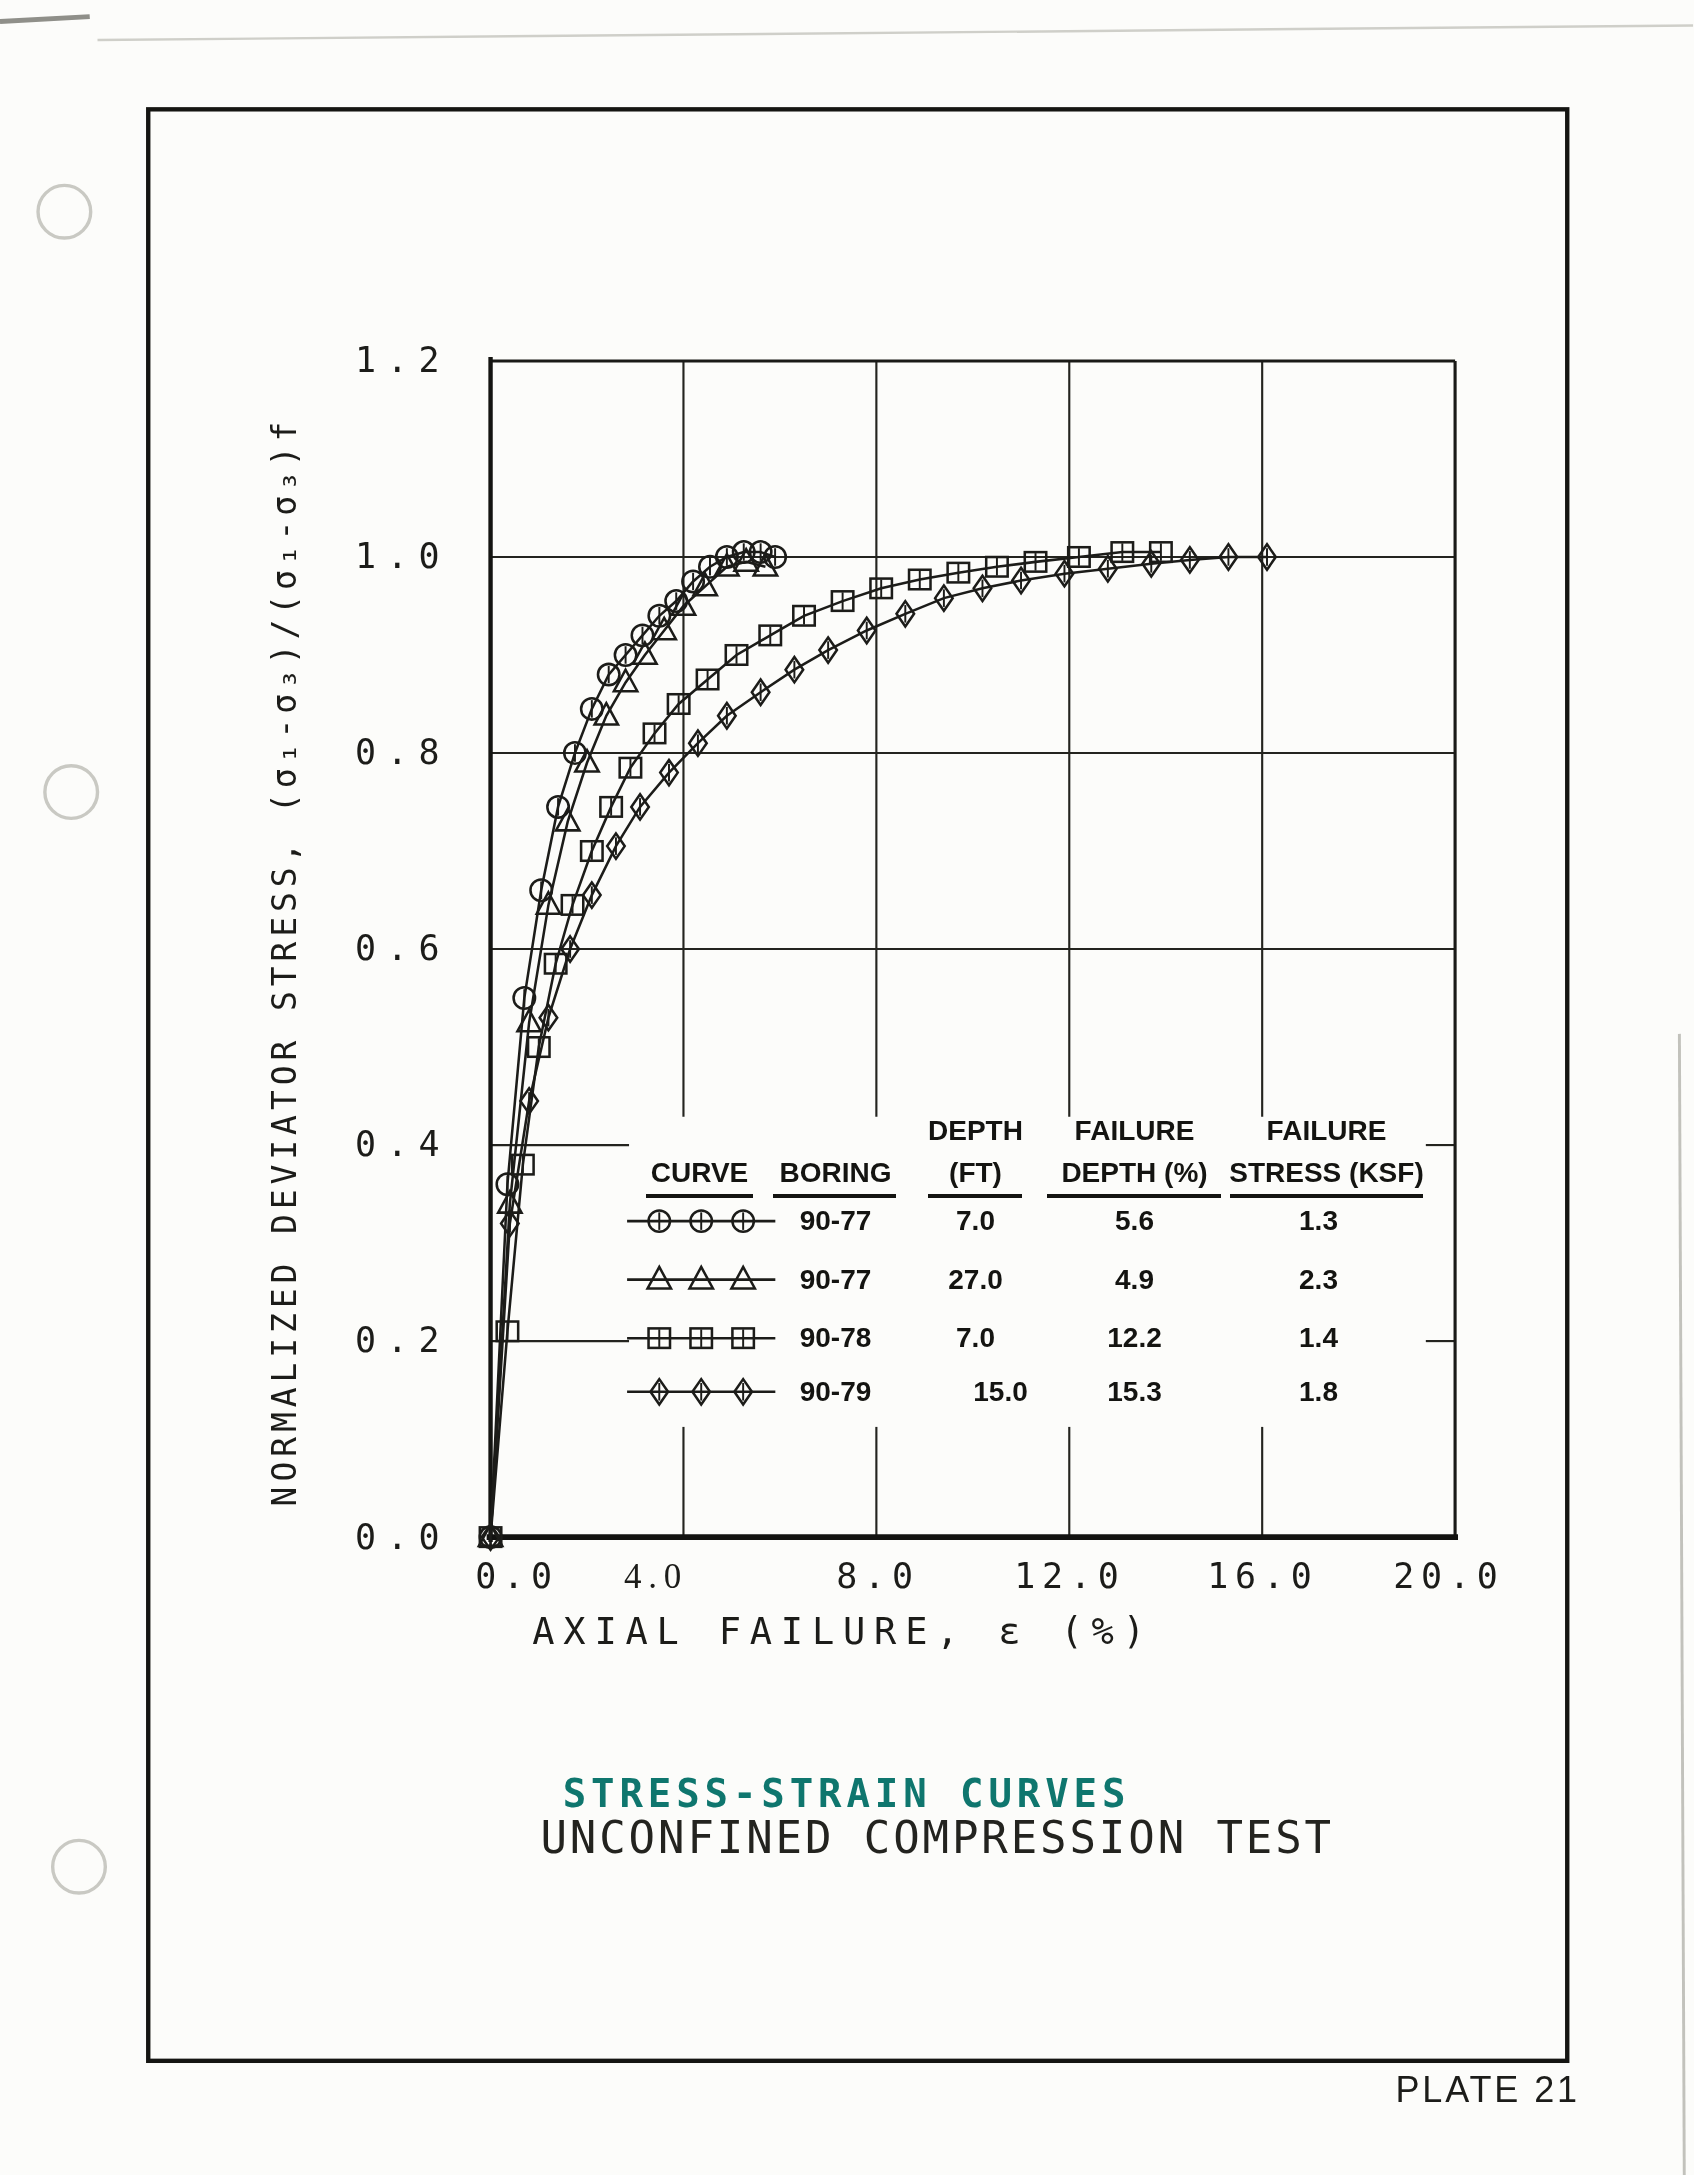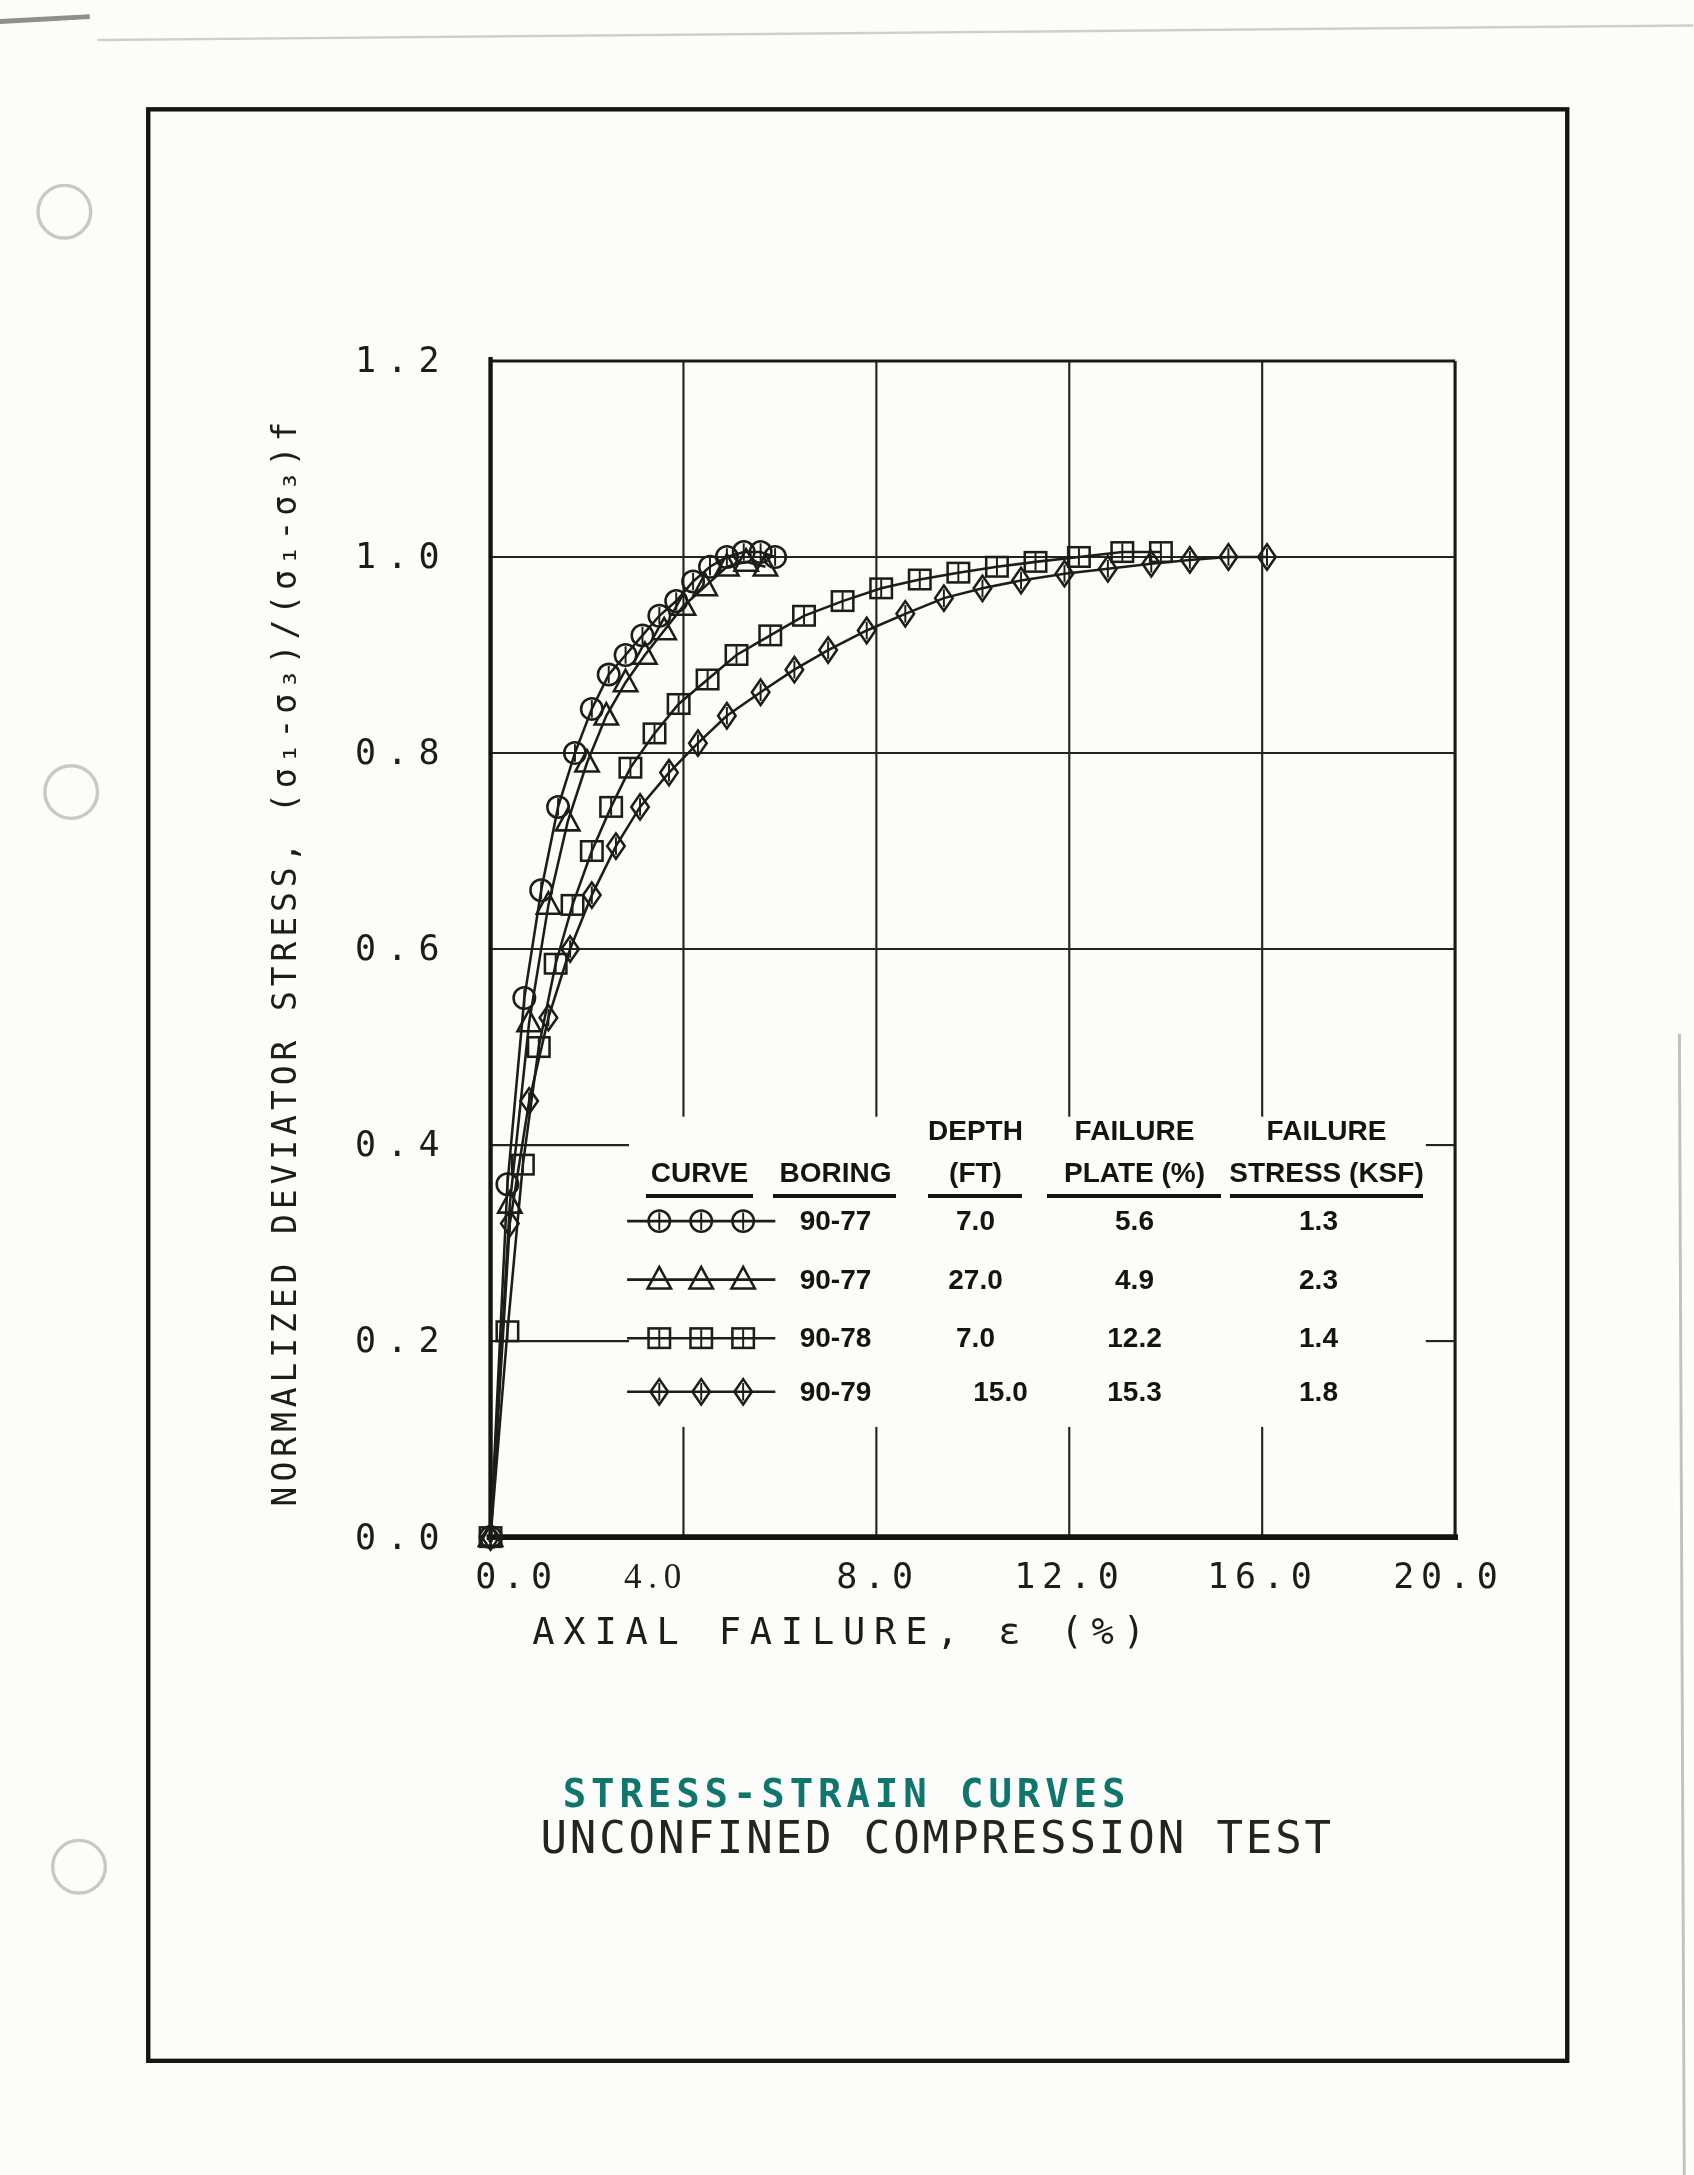--- a/index.html
+++ b/index.html
@@ -307,21 +307,21 @@
 
   <div id="legend-layer">
       <div class="leg-h" style="left: 553px; top: 1155px; width: 293px;">CURVE</div>
       <div class="leg-underline" style="left: 646px; top: 1194px; width: 107px;"></div>
       <div class="leg-h" style="left: 689px; top: 1155px; width: 293px;">BORING</div>
       <div class="leg-underline" style="left: 773px; top: 1194px; width: 123px;"></div>
       <div class="leg-h" style="left: 829px; top: 1113px; width: 293px;">DEPTH</div>
       <div class="leg-h" style="left: 829px; top: 1155px; width: 293px;">(FT)</div>
       <div class="leg-underline" style="left: 928px; top: 1194px; width: 94px;"></div>
       <div class="leg-h" style="left: 988px; top: 1113px; width: 293px;">FAILURE</div>
-      <div class="leg-h" style="left: 988px; top: 1155px; width: 293px;">PLATE (%)</div>
+      <div class="leg-h" style="left: 988px; top: 1155px; width: 293px;">DEPTH (%)</div>
       <div class="leg-underline" style="left: 1047px; top: 1194px; width: 174px;"></div>
       <div class="leg-h" style="left: 1180px; top: 1113px; width: 293px;">FAILURE</div>
       <div class="leg-h" style="left: 1180px; top: 1155px; width: 293px;">STRESS (KSF)</div>
       <div class="leg-underline" style="left: 1230px; top: 1194px; width: 193px;"></div>
       <div class="leg-cell" style="left: 689px; top: 1203px; width: 293px;">90-77</div>
       <div class="leg-cell" style="left: 829px; top: 1203px; width: 293px;">7.0</div>
       <div class="leg-cell" style="left: 988px; top: 1203px; width: 293px;">5.6</div>
       <div class="leg-cell" style="left: 1172px; top: 1203px; width: 293px;">1.3</div>
       <div class="leg-cell" style="left: 689px; top: 1262px; width: 293px;">90-77</div>
       <div class="leg-cell" style="left: 829px; top: 1262px; width: 293px;">27.0</div>
@@ -334,14 +334,15 @@
       <div class="leg-cell" style="left: 689px; top: 1374px; width: 293px;">90-79</div>
       <div class="leg-cell" style="left: 829px; top: 1374px; width: 293px; padding-left: 25px;">15.0</div>
       <div class="leg-cell" style="left: 988px; top: 1374px; width: 293px;">15.3</div>
       <div class="leg-cell" style="left: 1172px; top: 1374px; width: 293px;">1.8</div>
     </div>
 
   <div class="chart-title">STRESS-STRAIN CURVES</div>
 
   <div class="chart-subtitle">UNCONFINED COMPRESSION TEST</div>
 
+  <div class="plate">PLATE 21</div>
 </div>
 
 
 </body></html>

